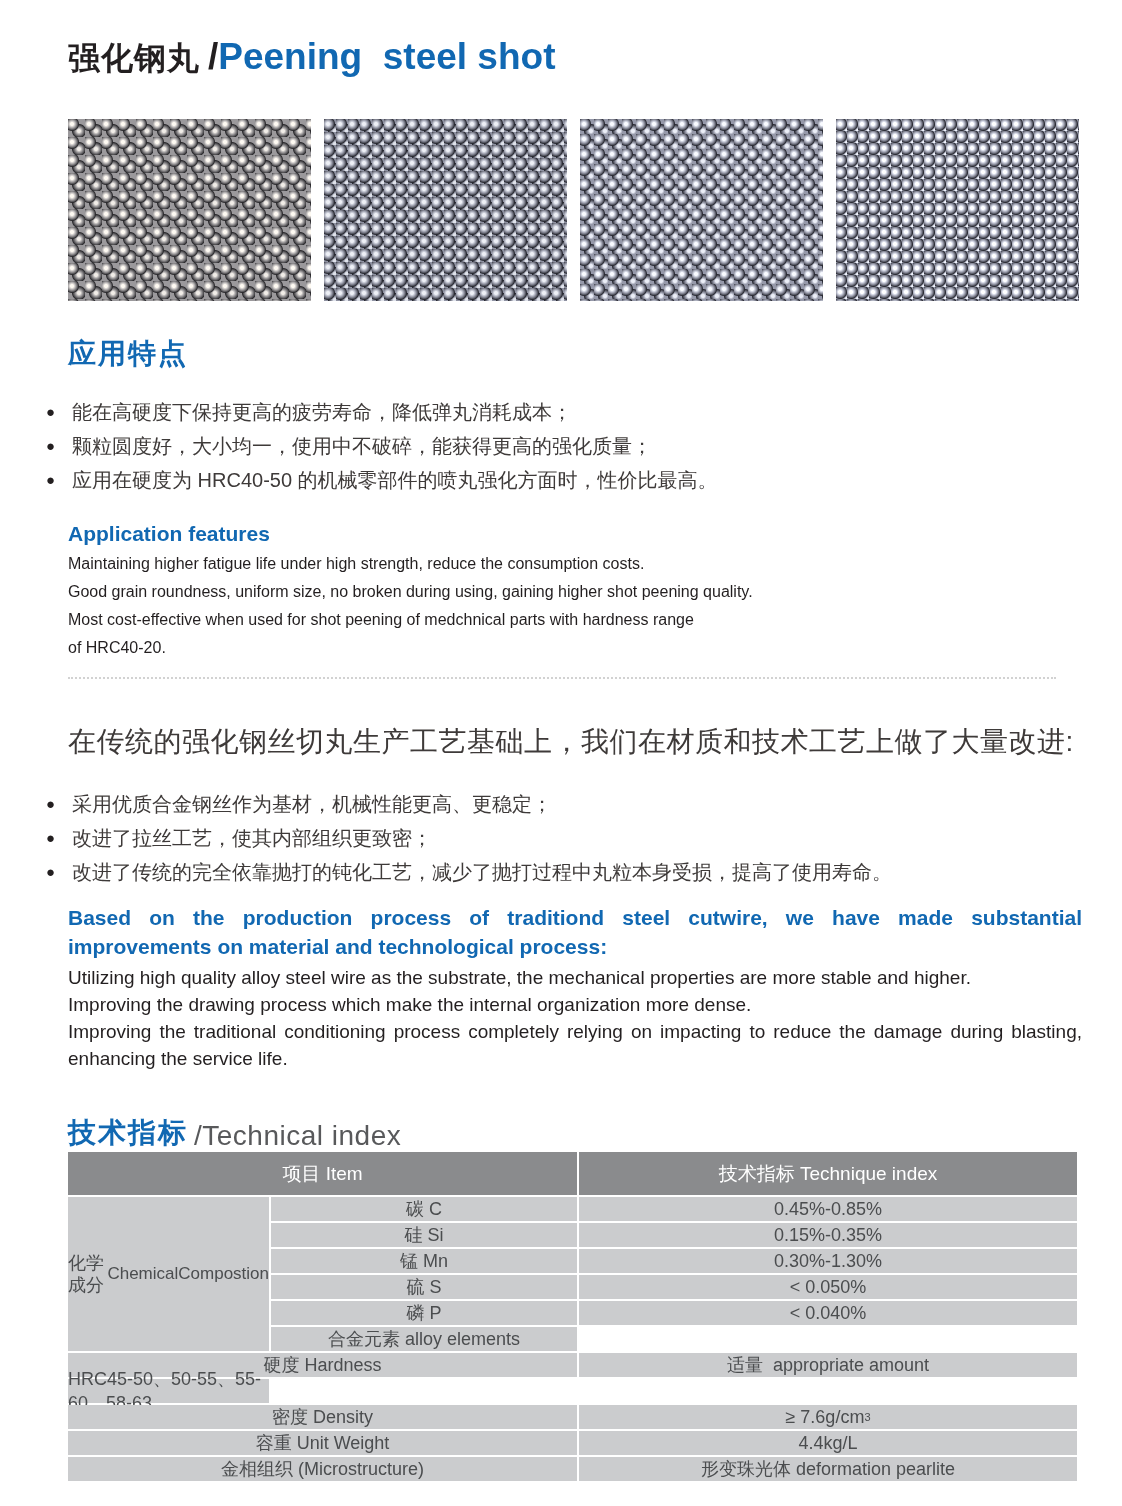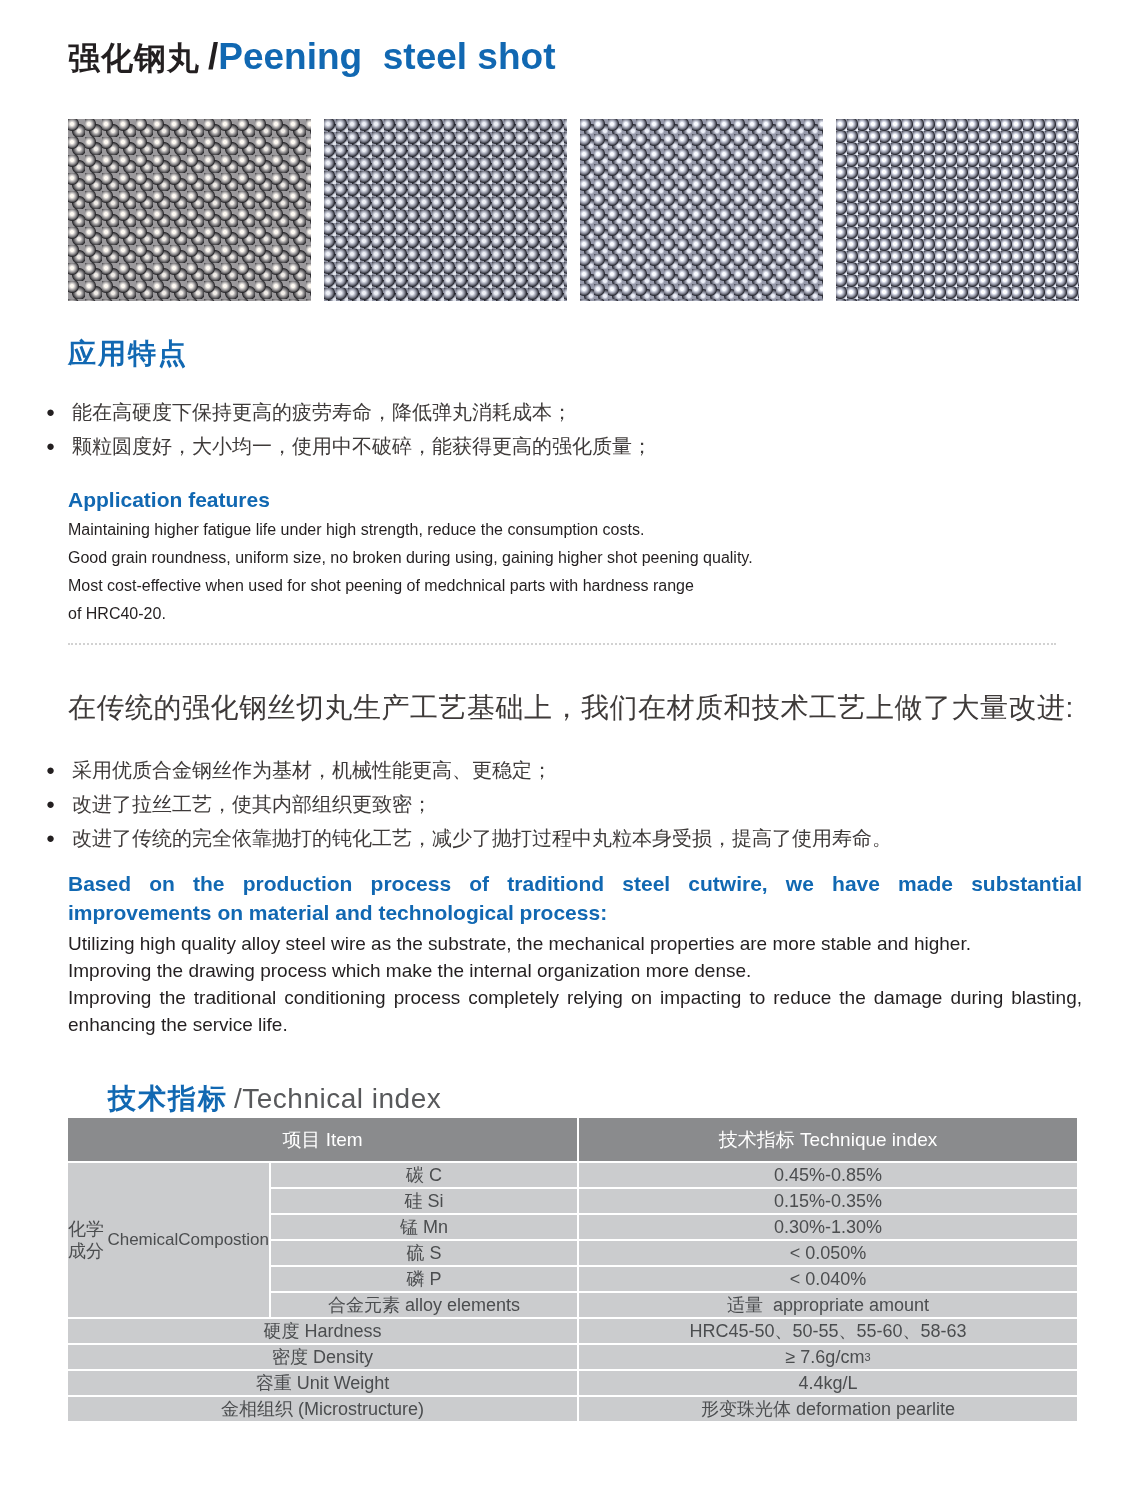--- a/index.html
+++ b/index.html
@@ -56,21 +56,21 @@
 
   .intro-zh { margin-top:44px; font-size:28px; color:#3e3a39; font-weight:400; letter-spacing:.5px; }
 
   .en-head-justify {
     margin-top:14px; font-size:21px; font-weight:bold; color:#1168b2;
     text-align:justify; line-height:29px;
   }
   .en-paras { margin-top:3px; }
   .en-paras p { font-size:19px; line-height:27px; color:#231f20; text-align:justify; }
 
-  .tech-head { margin-top:42px; display:flex; align-items:center;margin-left:40px; }
+  .tech-head { margin-top:42px; display:flex; align-items:flex-end; }
   .tech-head .en { font-size:28px; font-weight:400; color:#58595b; margin-left:6px; letter-spacing:.5px; }
 
   
   .spec-table {
     width:1014px;
     display:grid;
     grid-template-columns:201px 306px 498px;
     grid-template-rows:43px repeat(10,24px);
     gap:2px;
   }
@@ -105,20 +105,21 @@
     <div class="photo p2"></div>
     <div class="photo p3"></div>
     <div class="photo p4"></div>
   </div>
 
   <div class="h-zh-blue sec1-head">应用特点</div>
 
   <ul class="bullets">
     <li>能在高硬度下保持更高的疲劳寿命，降低弹丸消耗成本；</li>
     <li>颗粒圆度好，大小均一，使用中不破碎，能获得更高的强化质量；</li>
+    <li>应用在硬度为 HRC40-50 的机械零部件的喷丸强化方面时，性价比最高。</li>
   </ul>
 
   <div class="en-head">Application features</div>
   <div class="en-lines">
     <div>Maintaining higher fatigue life under high strength, reduce the consumption costs.</div>
     <div>Good grain roundness, uniform size, no broken during using, gaining higher shot peening quality.</div>
     <div>Most cost-effective when used for shot peening of medchnical parts with hardness range</div>
     <div>of HRC40-20.</div>
   </div>
 
@@ -158,23 +159,23 @@
     <div class="cell">0.45%-0.85%</div>
     <div class="cell">硅 Si</div>
     <div class="cell">0.15%-0.35%</div>
     <div class="cell">锰 Mn</div>
     <div class="cell">0.30%-1.30%</div>
     <div class="cell">硫 S</div>
     <div class="cell">&lt; 0.050%</div>
     <div class="cell">磷 P</div>
     <div class="cell">&lt; 0.040%</div>
     <div class="cell">合金元素 alloy elements</div>
+    <div class="cell row-span2">硬度 Hardness</div>
+
     <div class="cell">适量  appropriate amount</div>
-
-    <div class="cell row-span2">硬度 Hardness</div>
     <div class="cell"><span>HRC45-50、50-55、55-60、58-63</span><sup></sup></div>
 
     <div class="cell row-span2">密度 Density</div>
     <div class="cell"><span>≥ 7.6g/cm</span><sup>3</sup></div>
 
     <div class="cell row-span2">容重 Unit Weight</div>
     <div class="cell"><span>4.4kg/L</span><sup></sup></div>
 
     <div class="cell row-span2">金相组织 (Microstructure)</div>
     <div class="cell"><span>形变珠光体 deformation pearlite</span><sup></sup></div>

